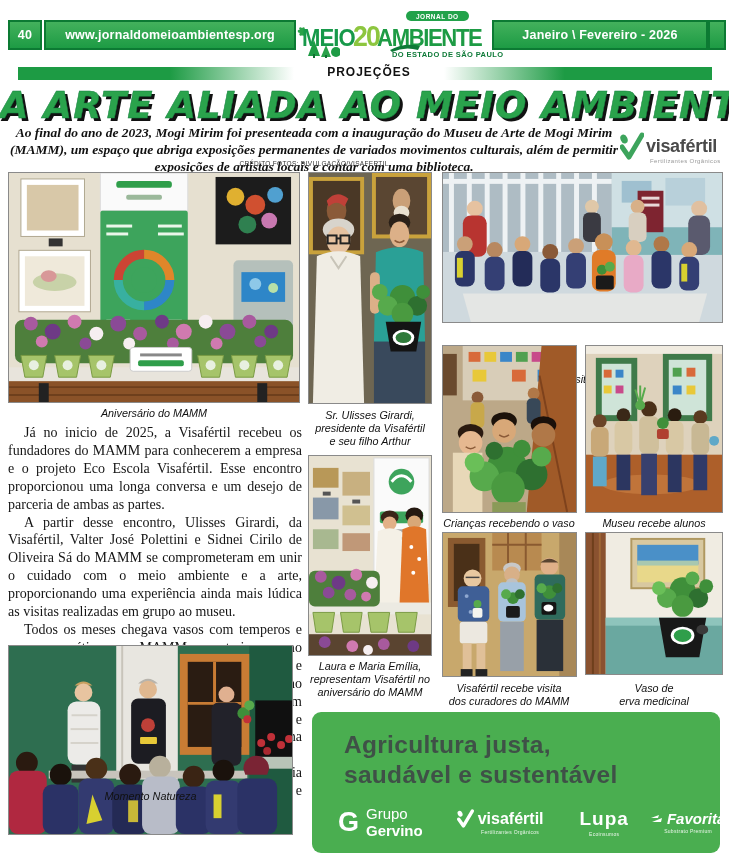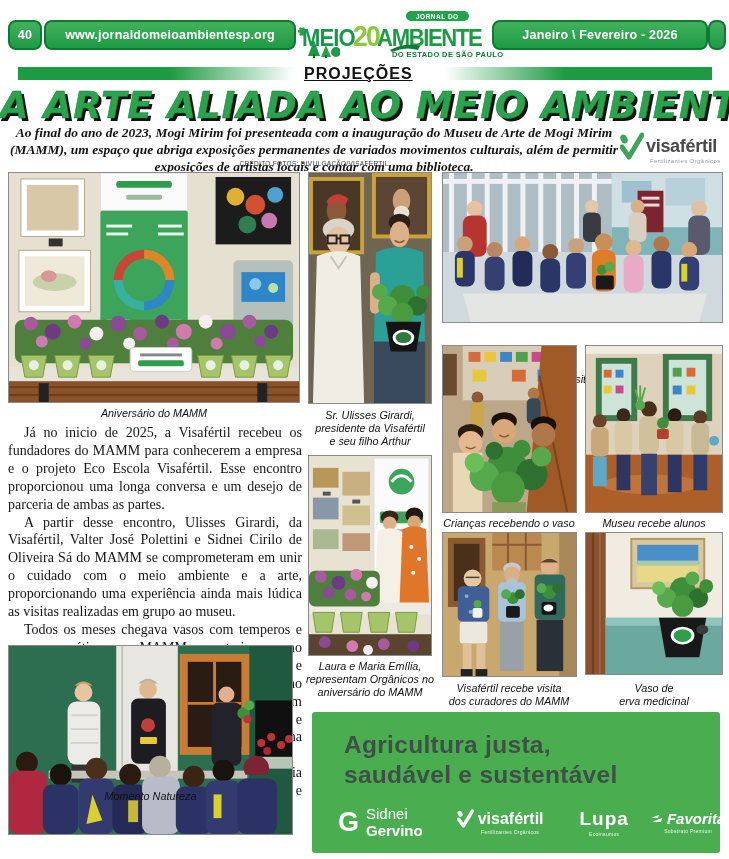--- a/index.html
+++ b/index.html
@@ -1,34 +1,34 @@
 <!DOCTYPE html>
 <html><head>
 <meta charset="utf-8">
 <style>
   html,body{margin:0;padding:0;background:#fff;}
   .page{position:relative;width:729px;height:859px;background:#fff;overflow:hidden;
         font-family:"Liberation Sans",sans-serif;}
   .abs{position:absolute;}
   
-  .gbox{background:linear-gradient(#43b15c,#1d9b44);border:2px solid #0c7a33;border-radius:8px;
+  .gbox{background:linear-gradient(#43b15c,#1d9b44);border:2px solid #0c7a33;border-radius:0;
         color:#fff;font-weight:bold;display:flex;align-items:center;justify-content:center;
         font-size:12.5px;letter-spacing:.2px;}
   
   .mast{font-weight:bold;line-height:1;}
   .mast .w1{color:#17994a;font-size:24px;letter-spacing:-1px;}
   .mast .yr{color:#8dc63f;font-size:29px;letter-spacing:-2px;margin:0 -2px;}
   .mast .w2{color:#1d9b44;font-size:24px;letter-spacing:-1.5px;}
   .pill{background:#22a24a;color:#fff;font-size:6.5px;font-weight:bold;border-radius:5px;
         padding:1.5px 10px;letter-spacing:.5px;}
   .mastsub{color:#0e7a38;font-size:7.5px;font-weight:bold;letter-spacing:.4px;}
   
   .barL{height:13px;background:linear-gradient(90deg,#1d9b44 55%,#ffffff);}
   .barR{height:13px;background:linear-gradient(270deg,#1d9b44 55%,#ffffff);}
-  .kicker{font-size:16px;font-weight:bold;color:#111;letter-spacing:1px;text-decoration:underline;}
+  .kicker{font-size:12px;font-weight:bold;color:#111;letter-spacing:1px;text-align:center;}
   
   .title{width:729px;text-align:center;font-family:"DejaVu Sans",sans-serif;
          font-weight:bold;font-style:italic;font-size:37px;color:#2aa34c;letter-spacing:1px;
          text-shadow:3px 3px 0 #121212;-webkit-text-stroke:.5px #168040;white-space:nowrap;}
   
   .lead{font-family:"Liberation Serif",serif;font-style:italic;font-size:13.5px;line-height:1.25;
         text-align:center;color:#111;}
   .credit{font-size:6.5px;color:#333;text-align:center;letter-spacing:.3px;}
   
   .brandname{color:#4a4a4a;font-weight:bold;font-size:18px;letter-spacing:-.3px;}
@@ -36,21 +36,21 @@
   
   .bodytext{font-family:Liberation Serif, serif;font-size:14px;line-height:1.28;
             text-align:justify;color:#141414;}
   .bodytext p{margin:0;text-indent:16px;}
   
   .photo{border:1px solid #8a8a8a;box-sizing:border-box;overflow:hidden;background:#ccc;}
   .photo svg{display:block;width:100%;height:100%;}
   .caption{font-style:italic;font-size:10.8px;line-height:1.22;color:#111;text-align:center;
            white-space:pre-line;}
   
-  .ad{background:#4aae50;border-radius:3px;}
+  .ad{background:#4aae50;border-radius:9px;}
   .ad-head{font-weight:bold;font-size:24.5px;line-height:1.22;color:#3f5147;
            letter-spacing:.3px;white-space:pre-line;}
   .ad-logos{display:flex;align-items:center;color:#fff;}
   .lg-sub{font-size:5px;color:#eaf6ea;text-align:center;letter-spacing:.3px;margin-top:1px;}
 </style>
 </head>
 <body>
 
 <div class="page">
 
@@ -411,21 +411,21 @@
       </g>
       <rect x="0" y="180" width="124" height="21" fill="#5a4430"></rect>
       <circle cx="16" cy="188" r="6" fill="#8a4a96"></circle>
         <circle cx="44" cy="192" r="6" fill="#d07ab0"></circle>
       <circle cx="76" cy="190" r="6" fill="#a85a9e"></circle>
         <circle cx="106" cy="192" r="6" fill="#6e3a86"></circle>
       <circle cx="60" cy="196" r="5" fill="#f6eef0"></circle>
     </svg>
   </div>
   <div class="abs caption" style="left:288px;top:660px;width:164px;">Laura e Maria Emília,
-representam Orgânicos no
+representam Visafértil no
 aniversário do MAMM</div>
 
   <div class="abs photo" style="left:442px;top:532px;width:135px;height:145px;">
     <svg viewBox="0 0 135 145" preserveAspectRatio="none">
       <rect width="135" height="145" fill="#c8a86c"></rect>
       <rect x="5" y="5" width="38" height="70" fill="#8a5a30"></rect>
         <rect x="11" y="11" width="26" height="58" fill="#4a3018"></rect>
       <rect x="50" y="0" width="50" height="38" fill="#b88a50"></rect>
       <line x1="50" y1="12" x2="100" y2="12" stroke="#8a5a30" stroke-width="2"></line>
         <line x1="66" y1="0" x2="66" y2="38" stroke="#8a5a30" stroke-width="2"></line>
@@ -562,21 +562,21 @@
   <div class="abs caption" style="left:8px;top:790px;width:285px;">Momento Natureza</div>
 
   <div class="abs ad" style="left:312px;top:712px;width:408px;height:141px;">
     <div class="abs ad-head" style="left:32px;top:18px;width:360px;">Agricultura justa,
 saudável e sustentável</div>
     <div class="abs ad-logos" style="left:26px;right:14px;bottom:13px;height:36px;">
 
       <div style="display:flex;align-items:center;">
         <span style="font-size:27px;font-weight:bold;line-height:1;margin-right:7px;">G</span>
         <span style="font-size:15px;">
-          <span>Sidnei </span><b>Gervino</b>
+          <span>Grupo </span><b>Gervino</b>
         </span>
       </div>
       <div style="width:1px;height:38px;background:#cfe8cf;margin:0 16px 0 18px;"></div>
 
       <div style="text-align:center;">
         <div style="display:flex;align-items:center;">
           <svg width="17" height="19" viewBox="0 0 24 28" style="margin-right:4px;">
             <path d="M2 15 L9 25 L22 3" fill="none" stroke="#fff" stroke-width="5" stroke-linecap="round" stroke-linejoin="round"></path>
             <ellipse cx="4" cy="7" rx="3.4" ry="4.6" fill="#fff" transform="rotate(-25 4 7)"></ellipse>
           </svg>

